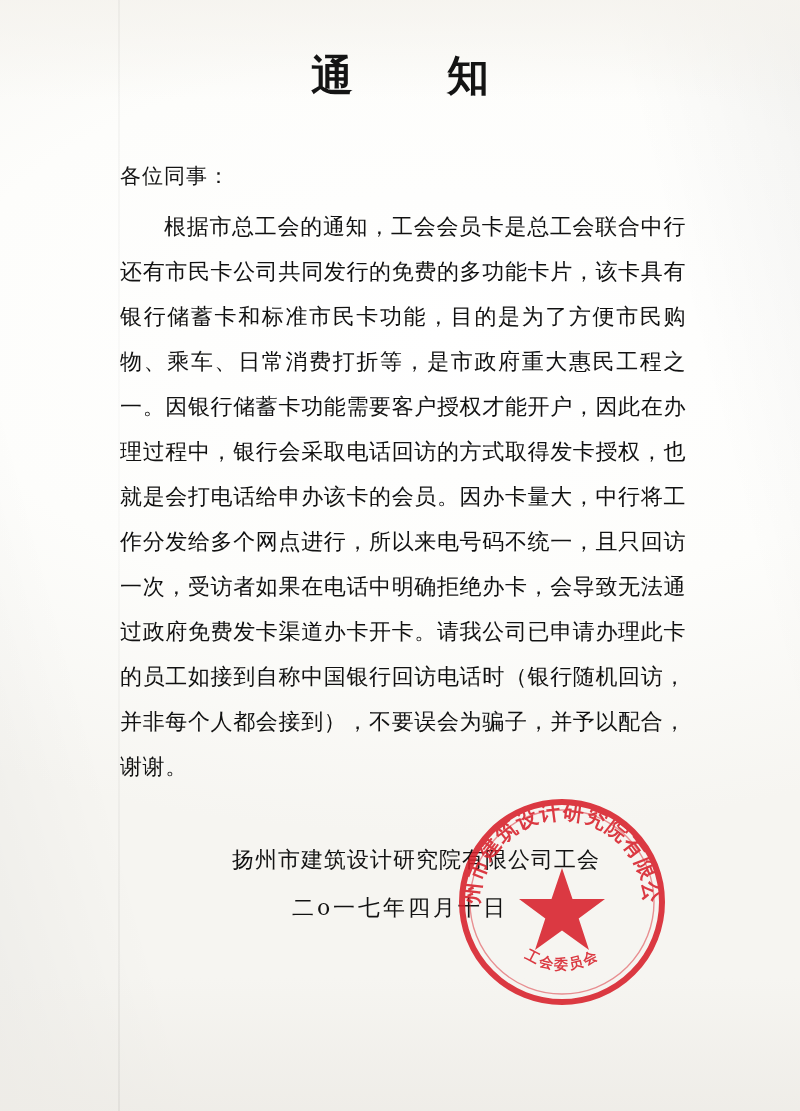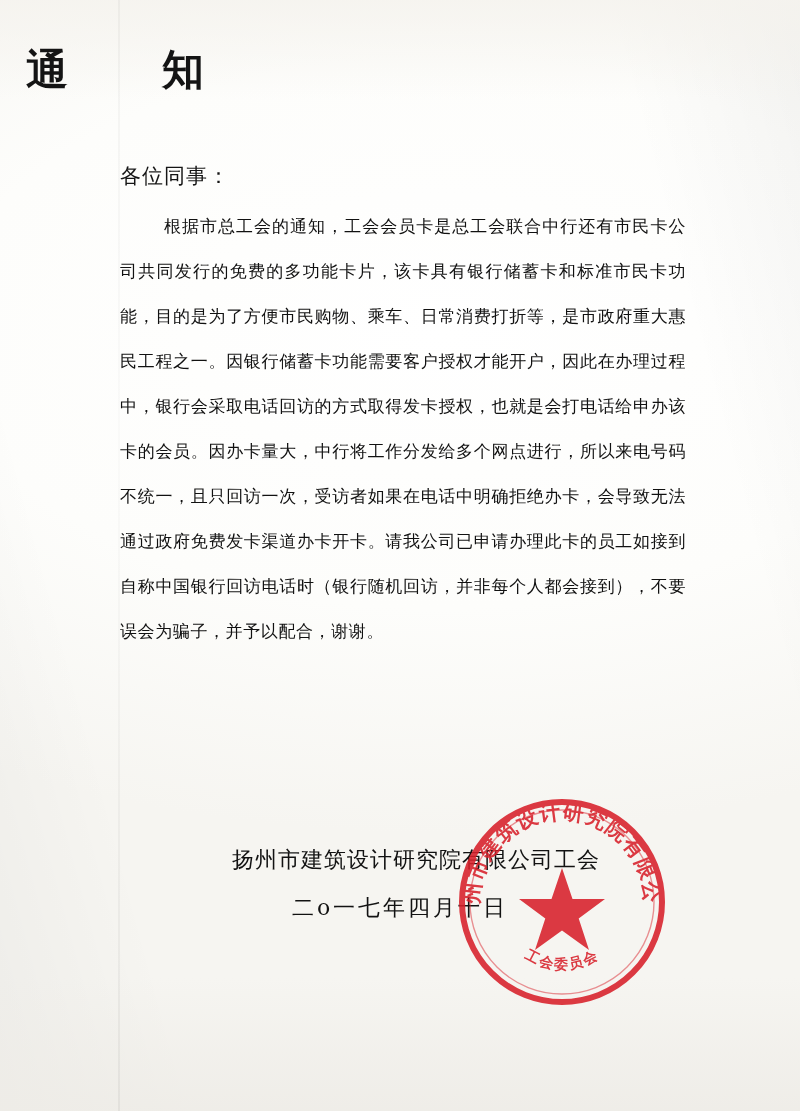--- a/index.html
+++ b/index.html
@@ -37,23 +37,24 @@
     top: 0;
     left: 118px;
     width: 2px;
     height: 1111px;
     background: linear-gradient(180deg, rgba(0,0,0,0.04), rgba(0,0,0,0.015) 40%, rgba(0,0,0,0.05));
     pointer-events: none;
   }
 
   .doc-title {
     position: absolute;
-    top: 42px;
+    top: 48px;
     left: 0;
     width: 800px;
+    text-align: center;
     font-size: 42px;
     font-weight: bold;
     letter-spacing: 26px;
     text-indent: 26px;
     color: #141414;
     font-family: "DejaVu Serif", "Liberation Serif", serif;
   }
 
   .salutation {
     position: absolute;
@@ -62,21 +63,21 @@
     font-size: 21px;
     color: #151515;
     letter-spacing: 1px;
   }
 
   .body-text {
     position: absolute;
     top: 204px;
     left: 120px;
     width: 566px;
-    font-size: 17px;
+    font-size: 22px;
     line-height: 45px;
     color: #111111;
     text-align: justify;
     text-justify: inter-ideograph;
     letter-spacing: 0.6px;
     text-indent: 44px;
   }
 
   .signature-block {
     position: absolute;

